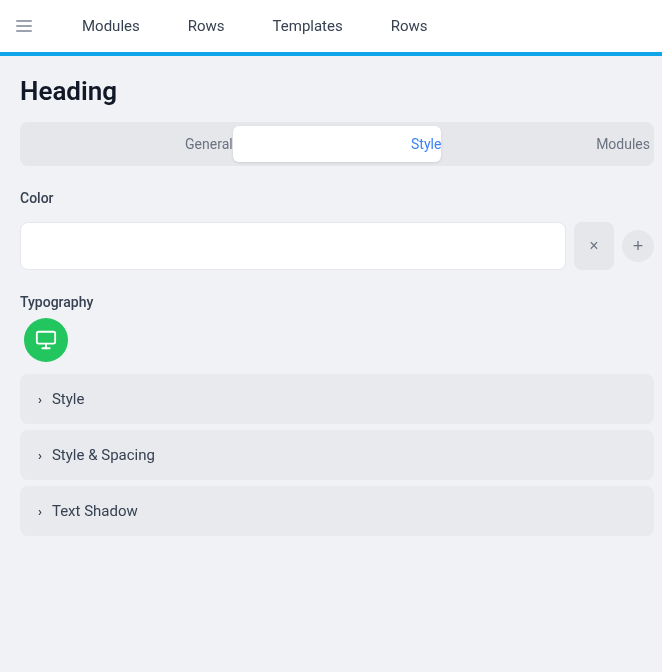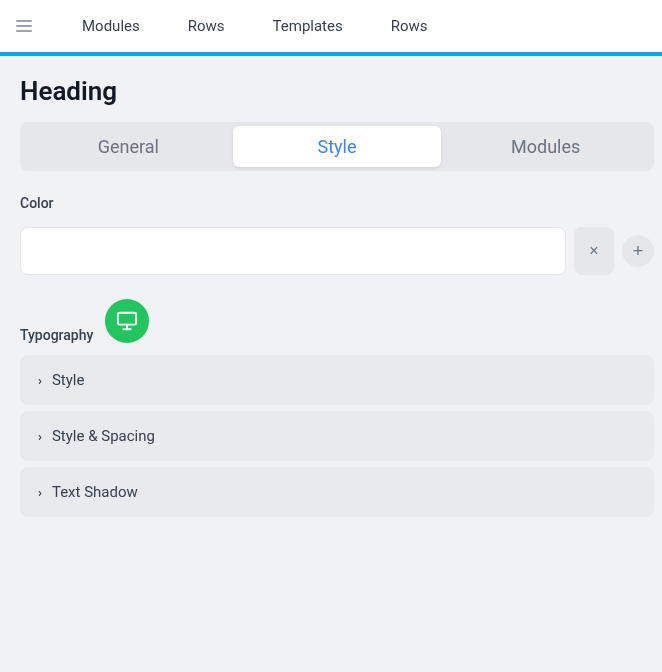--- a/index.html
+++ b/index.html
@@ -74,24 +74,24 @@
     .tab-bar {
       display: flex;
       background: #e5e7eb;
       border-radius: 8px;
       padding: 4px;
       margin-bottom: 24px;
     }
 
     .tab {
       flex: 1;
-      text-align: center;
+      text-align: right;
       padding: 10px 0;
       border-radius: 6px;
-      font-size: 18px;
+      font-size: 14px;
       color: #6b7280;
       cursor: pointer;
       font-weight: 400;
     }
 
     .tab.active {
       background: #fff;
       color: #3b82f6;
       font-weight: 400;
       box-shadow: 0 1px 3px rgba(0,0,0,0.1);
@@ -145,24 +145,25 @@
       align-items: center;
       justify-content: center;
       cursor: pointer;
       font-size: 18px;
       color: #6b7280;
     }
 
     
     .typography-header {
       display: flex;
-      align-items: flex-end;
+      align-items: flex-start;
       gap: 8px;
       margin-bottom: 12px;
       position: relative;
+      flex-direction: column;
     }
 
     .typography-label {
       font-size: 14px;
       color: #374151;
       font-weight: 500;
     }
 
     .device-icon-circle {
       width: 44px;

